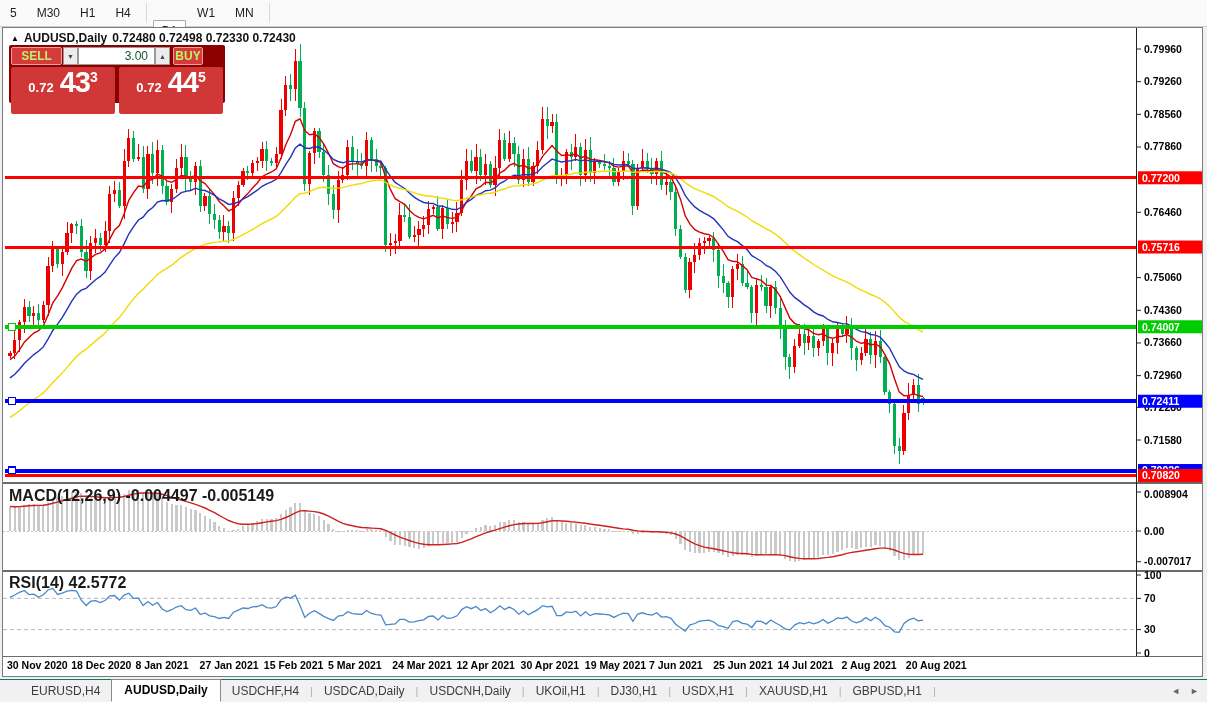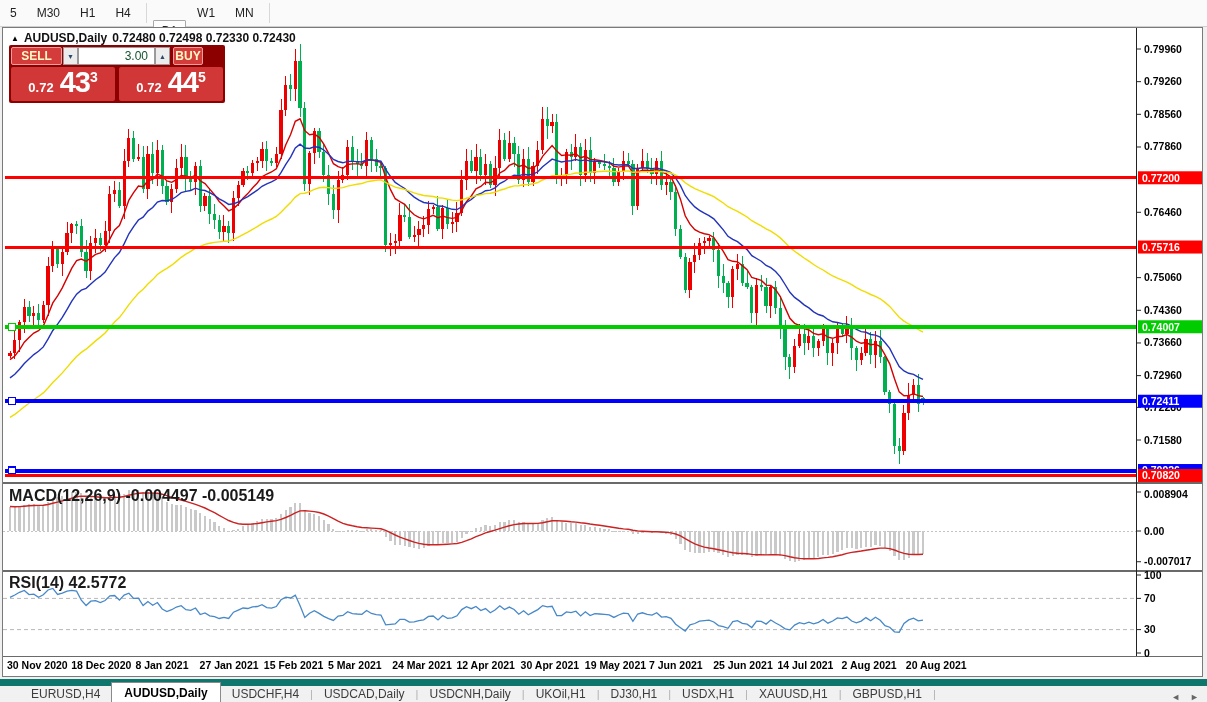--- a/index.html
+++ b/index.html
@@ -15,45 +15,45 @@
   .chart-window{position:absolute;left:2px;top:27px;width:1201px;height:650px;background:#fff;
     border:1px solid #7a7a7a;box-sizing:border-box;}
   .chart-svg{position:absolute;left:0;top:0;}
   .chart-title{position:absolute;left:8px;top:3px;font-size:12px;font-weight:700;color:#111;
     display:flex;align-items:center;gap:5px;white-space:nowrap;}
   .collapse-tri{font-size:8px;color:#000;}
   
   .trade-panel{position:absolute;left:6px;top:17px;width:216px;height:58px;background:#8c0000;
     border-radius:2px;}
   .tp-btn{position:absolute;top:2px;height:18px;background:#d43b3b;border:1px solid #ef9d9d;
-    box-sizing:border-box;color:#fef9c3;font-size:12px;font-weight:700;display:flex;align-items:center;
+    box-sizing:border-box;color:#bef264;font-size:12px;font-weight:700;display:flex;align-items:center;
     justify-content:center;border-radius:2px;cursor:pointer;}
   .tp-sell{left:2px;width:51px;}
   .tp-buy{left:164px;width:30px;}
   .tp-spin{position:absolute;top:2px;width:15px;height:18px;background:#ececec;border:1px solid #9a9a9a;
     box-sizing:border-box;display:flex;align-items:center;justify-content:center;font-size:7px;color:#2b4a6b;cursor:pointer;}
   .tp-spin-down{left:54px;}
   .tp-spin-up{left:146px;}
   .tp-vol{position:absolute;left:69px;top:2px;width:77px;height:18px;border:1px solid #9a9a9a;
     box-sizing:border-box;font-family:"Liberation Sans",sans-serif;font-size:12px;text-align:right;
     padding:0 6px 0 0;color:#14532d;background:#fff;}
-  .tp-price{position:absolute;top:22px;height:34px;background:#d13737;color:#fff;display:flex;
+  .tp-price{position:absolute;top:22px;height:47px;background:#d13737;color:#fff;display:flex;
     align-items:baseline;justify-content:center;border-radius:2px;}
   .tp-price-sell{left:2px;width:104px;}
   .tp-price-buy{left:110px;width:104px;}
   .tp-prefix{font-size:13px;font-weight:700;}
   .tp-big{font-size:29px;font-weight:700;line-height:30px;letter-spacing:-1px;margin-left:6px;}
   .tp-sup{font-size:14px;font-weight:700;align-self:flex-start;margin-top:2px;}
   
   .ind-label{position:absolute;left:6px;font-size:16px;font-weight:600;color:#1a1a1a;white-space:nowrap;}
   .macd-label{top:459px;}
   .rsi-label{top:546px;}
   
   .tabbar{position:absolute;left:0;top:679px;width:1207px;height:23px;background:#f1f1f1;
-    border-top:7px solid #0f766e;display:flex;align-items:center;padding-left:20px;box-sizing:border-box;}
+    border-top:1px solid #0f766e;display:flex;align-items:center;padding-left:20px;box-sizing:border-box;}
   .tab{font-size:12px;color:#3c3c3c;padding:3px 11px;cursor:pointer;white-space:nowrap;}
   .tab.active{background:#fff;border:1px solid #8a8a8a;border-bottom:1px solid #fff;font-weight:700;color:#000;
     padding:3px 12px 4px;margin-top:-2px;}
   .tab-sep{color:#b0b0b0;font-size:11px;}
   .tab-arrows{position:absolute;right:8px;top:6px;display:flex;gap:10px;color:#666;font-size:9px;}
   .tab-arrows span{cursor:pointer;}
 </style>
 </head>
 <body>
 

